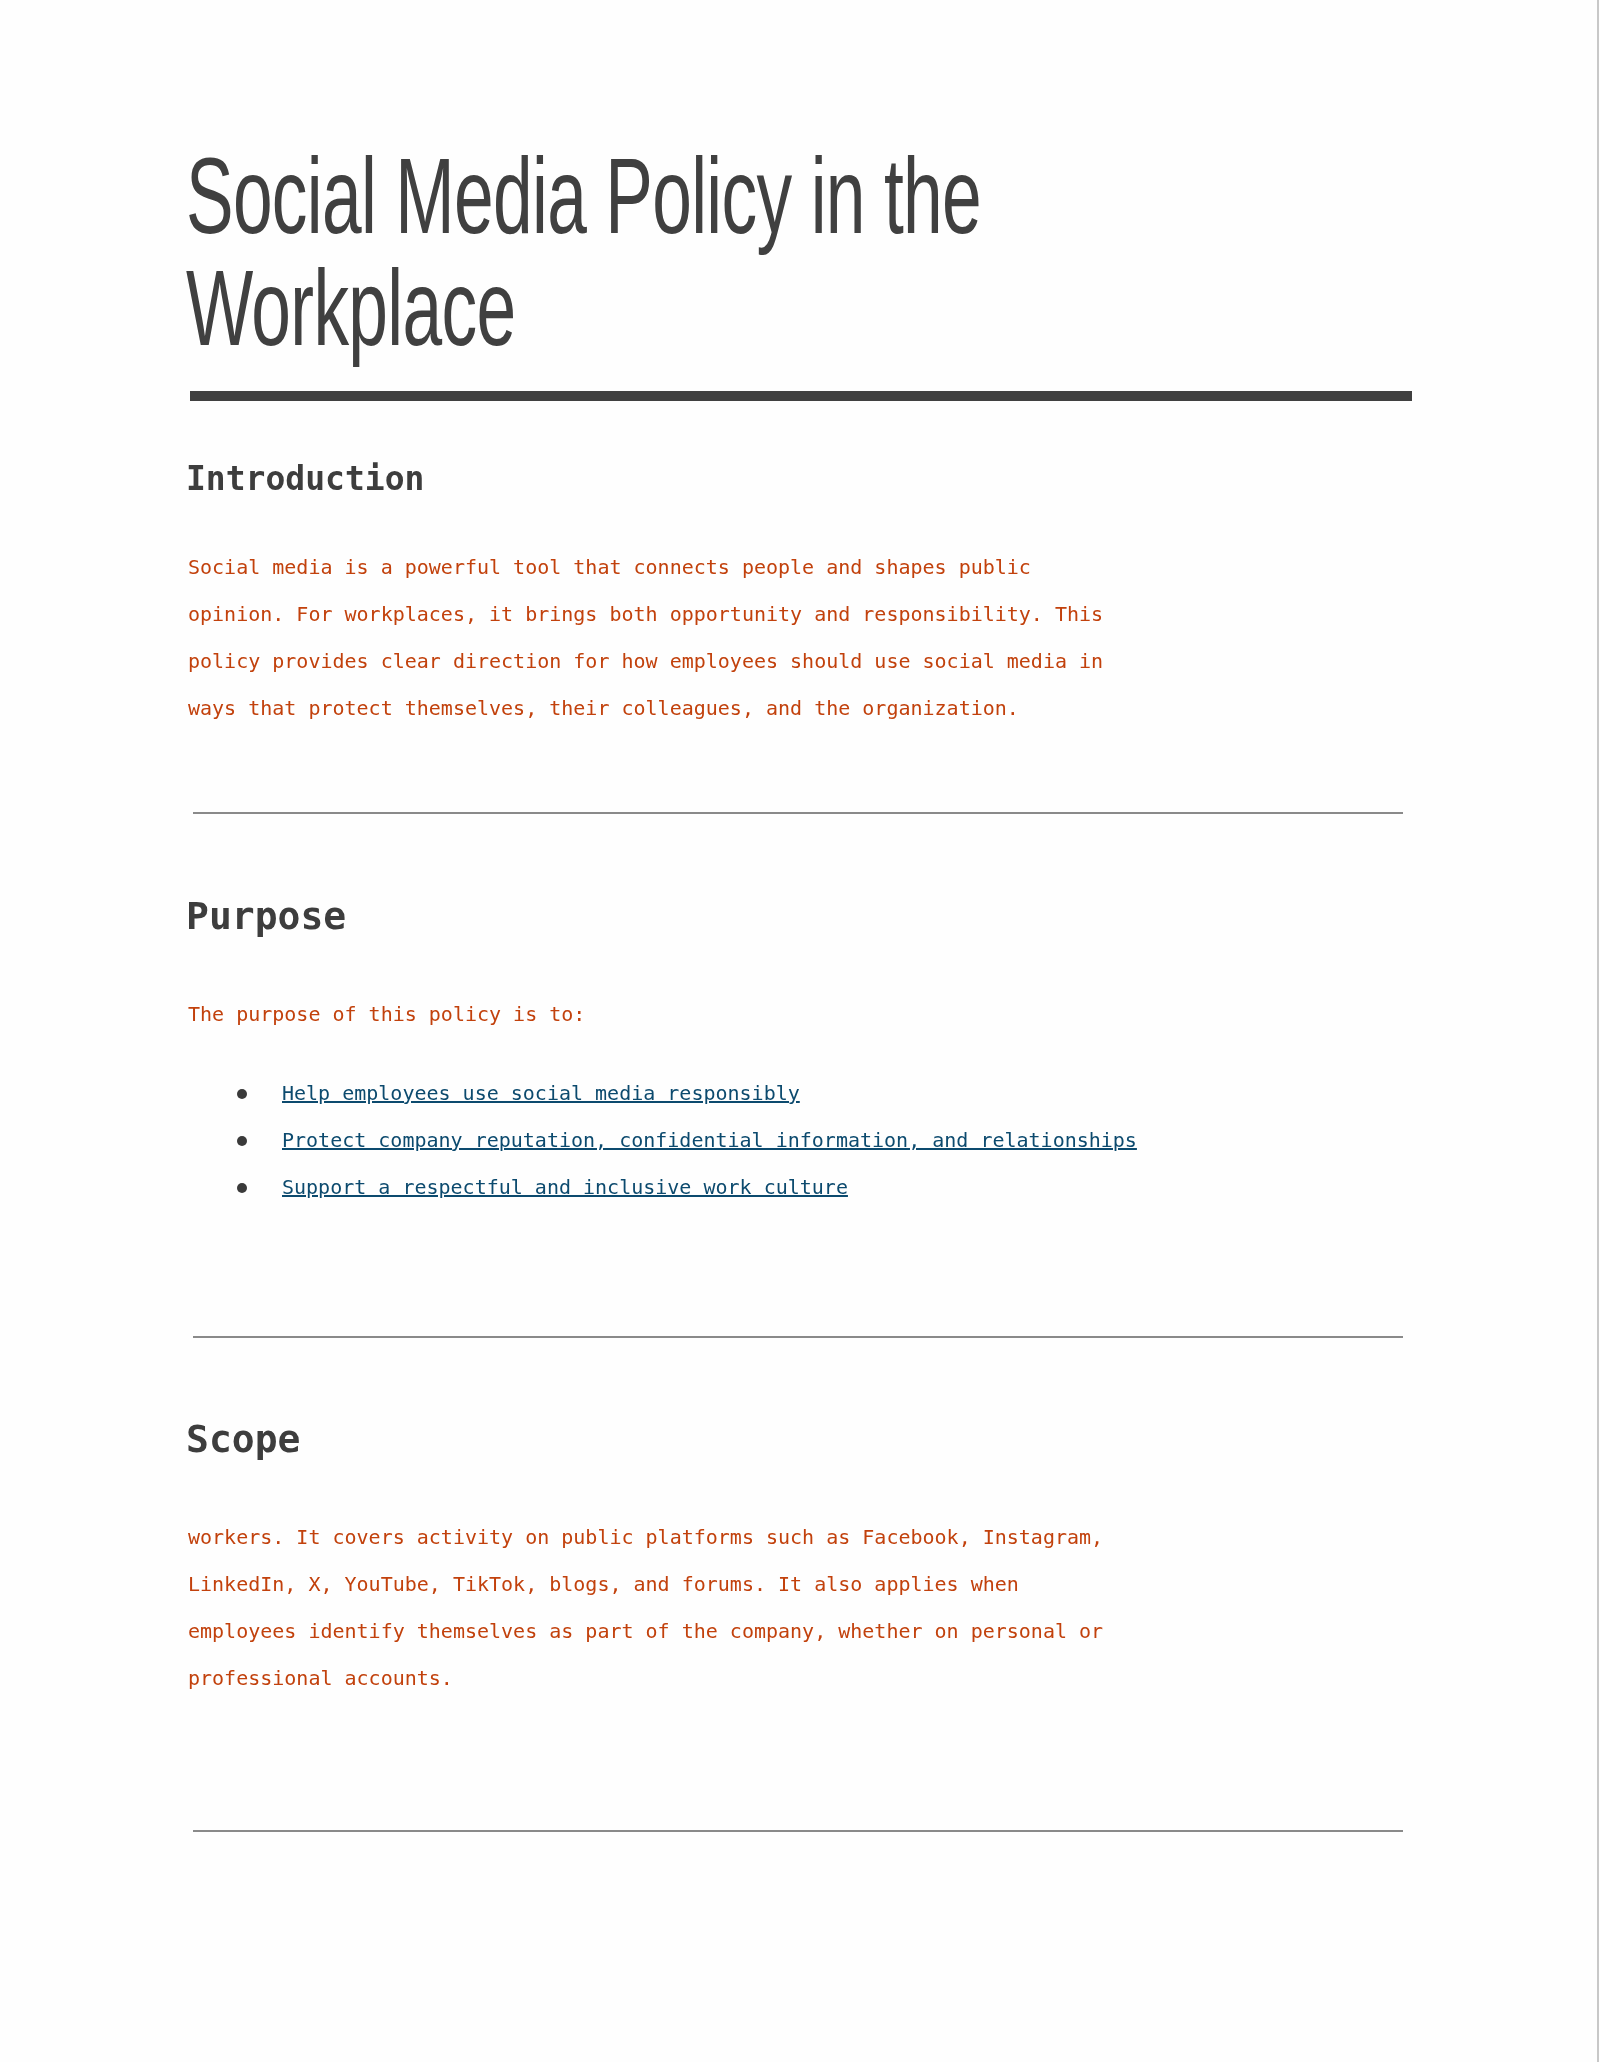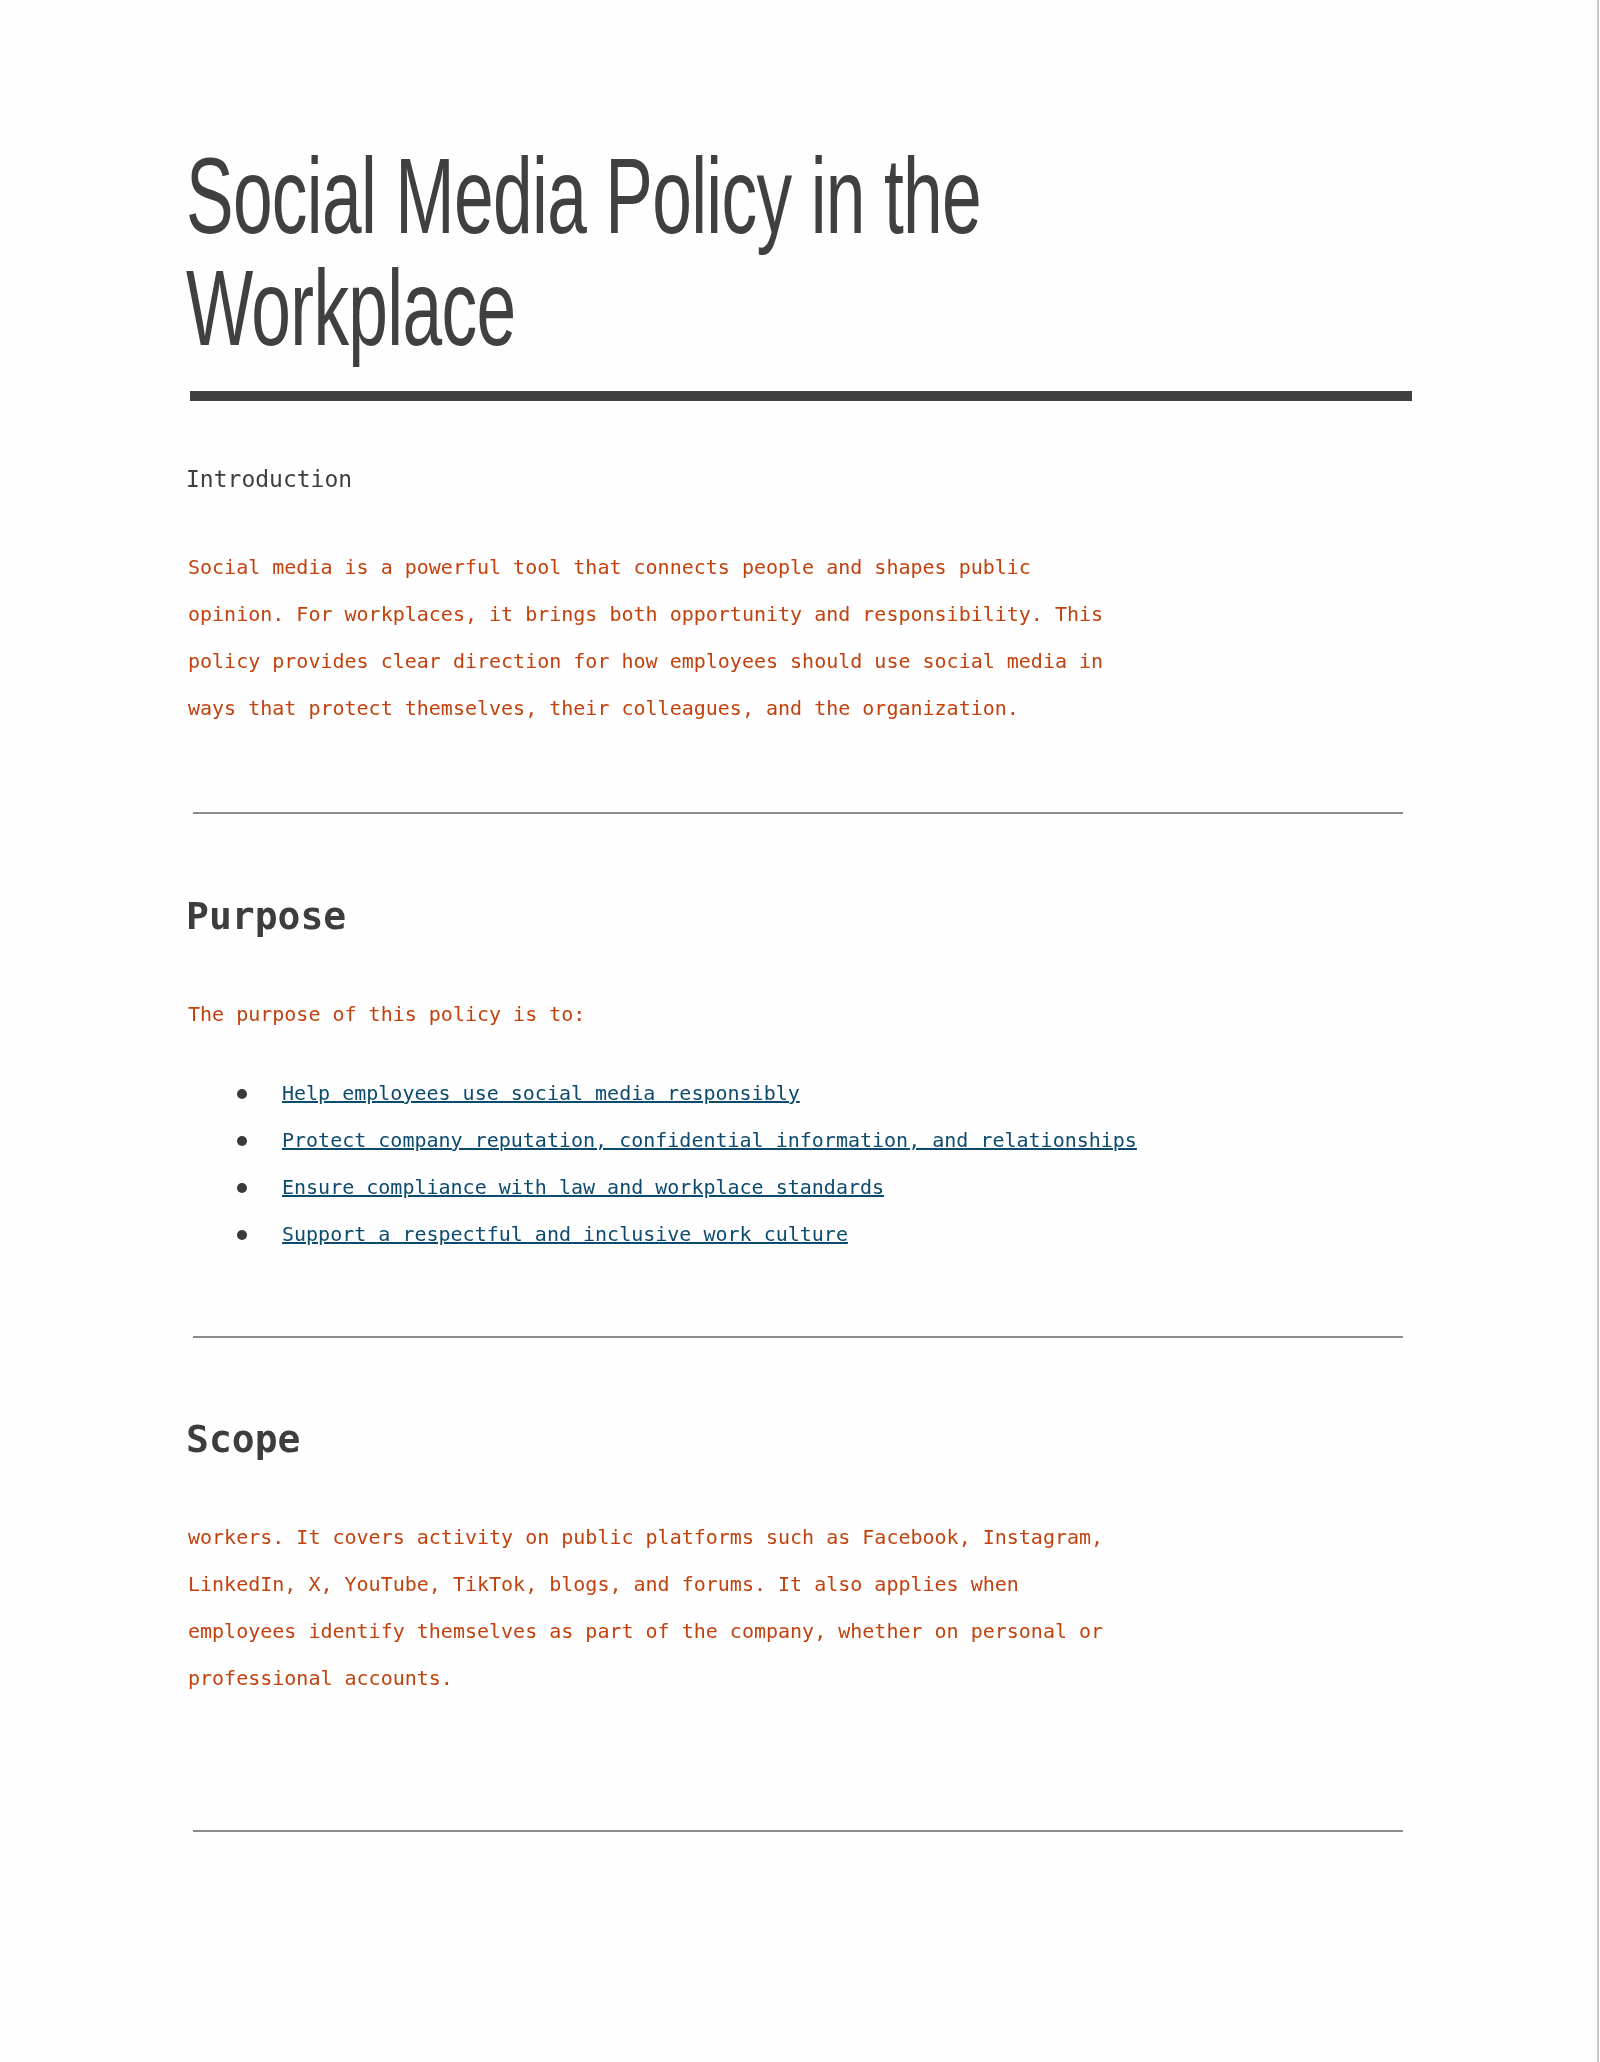--- a/index.html
+++ b/index.html
@@ -50,22 +50,22 @@
       left: 190px;
       top: 391px;
       width: 1222px;
       height: 10px;
       background: #404040;
     }
     .h-small {
       position: absolute;
       left: 186px;
       font-family: "DejaVu Sans Mono", monospace;
-      font-weight: normal;
-      font-size: 23px;
+      font-weight: bold;
+      font-size: 33px;
       line-height: 40px;
       color: #3d3d3d;
     }
     .h-large {
       position: absolute;
       left: 186px;
       font-family: "DejaVu Sans Mono", monospace;
       font-weight: bold;
       font-size: 38px;
       line-height: 50px;
@@ -147,24 +147,20 @@
     <li>
       <span class="dot"></span>
       <span>Help employees use social media responsibly</span>
     </li>
     <li>
       <span class="dot"></span>
       <span>Protect company reputation, confidential information, and relationships</span>
     </li>
     <li>
       <span class="dot"></span>
-      <span>Ensure compliance with law and workplace standards</span>
-    </li>
-    <li>
-      <span class="dot"></span>
       <span>Support a respectful and inclusive work culture</span>
     </li>
   </ul>
 
   <div class="divider" style="top:1336px"></div>
 
   <h2 class="h-large" style="top:1414px">Scope</h2>
 
   <div class="para" style="top:1514px">
     <span class="line">workers. It covers activity on public platforms such as Facebook, Instagram,</span>

